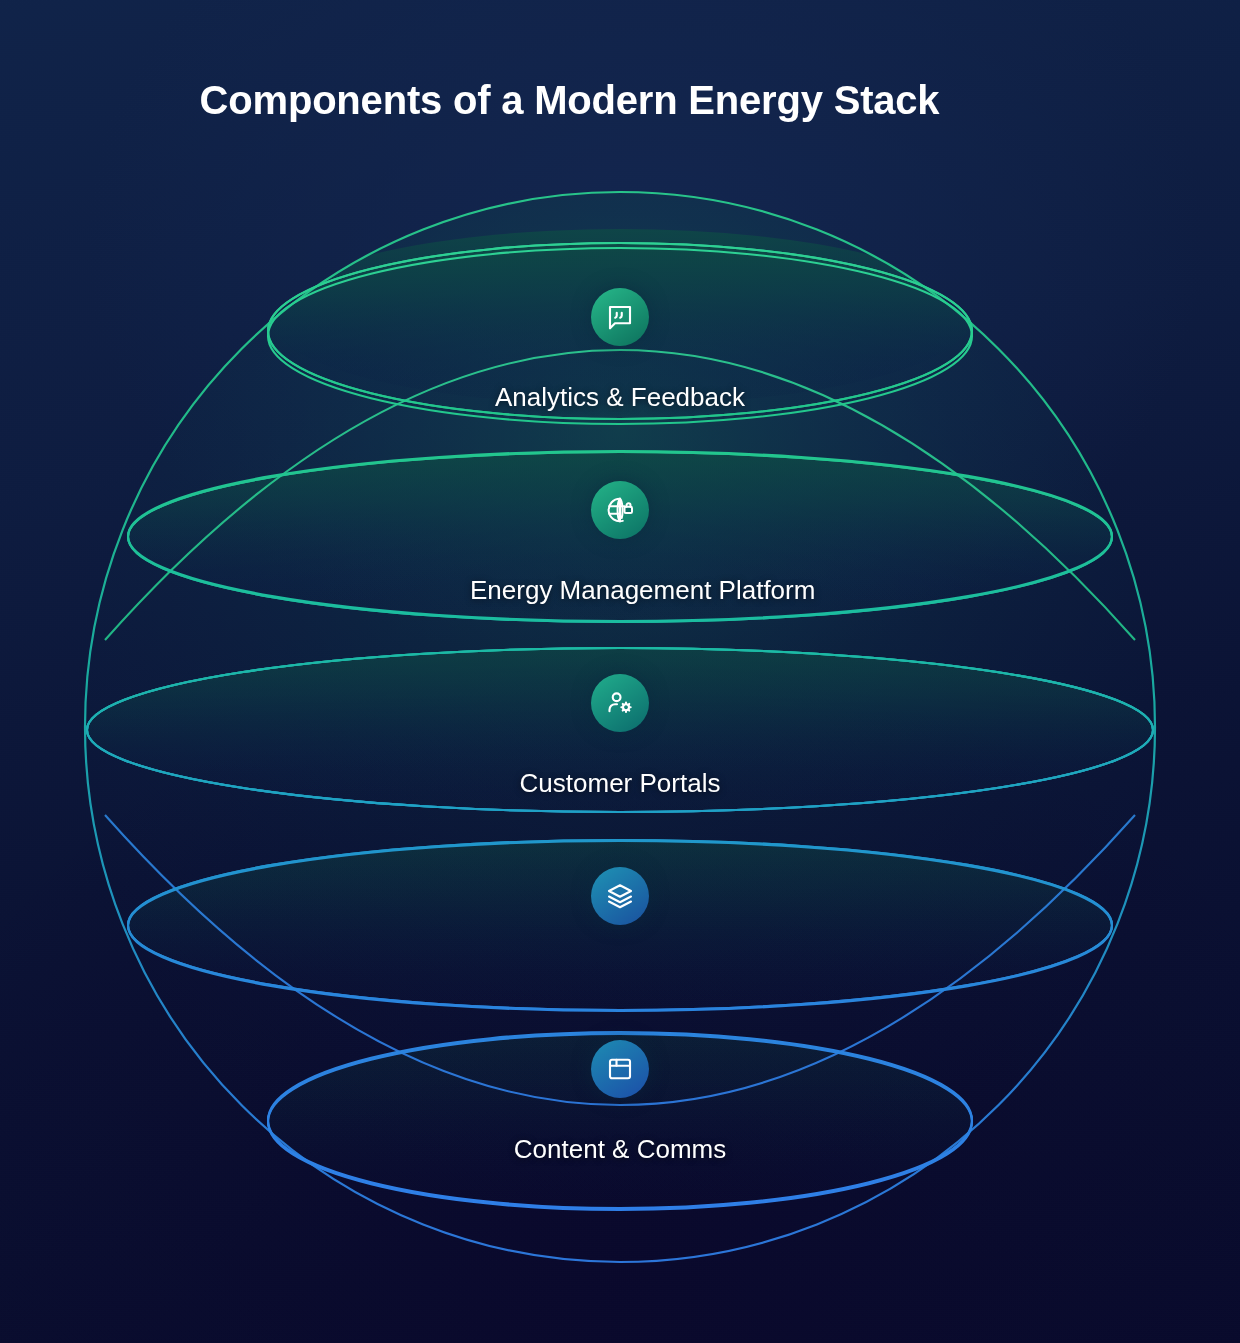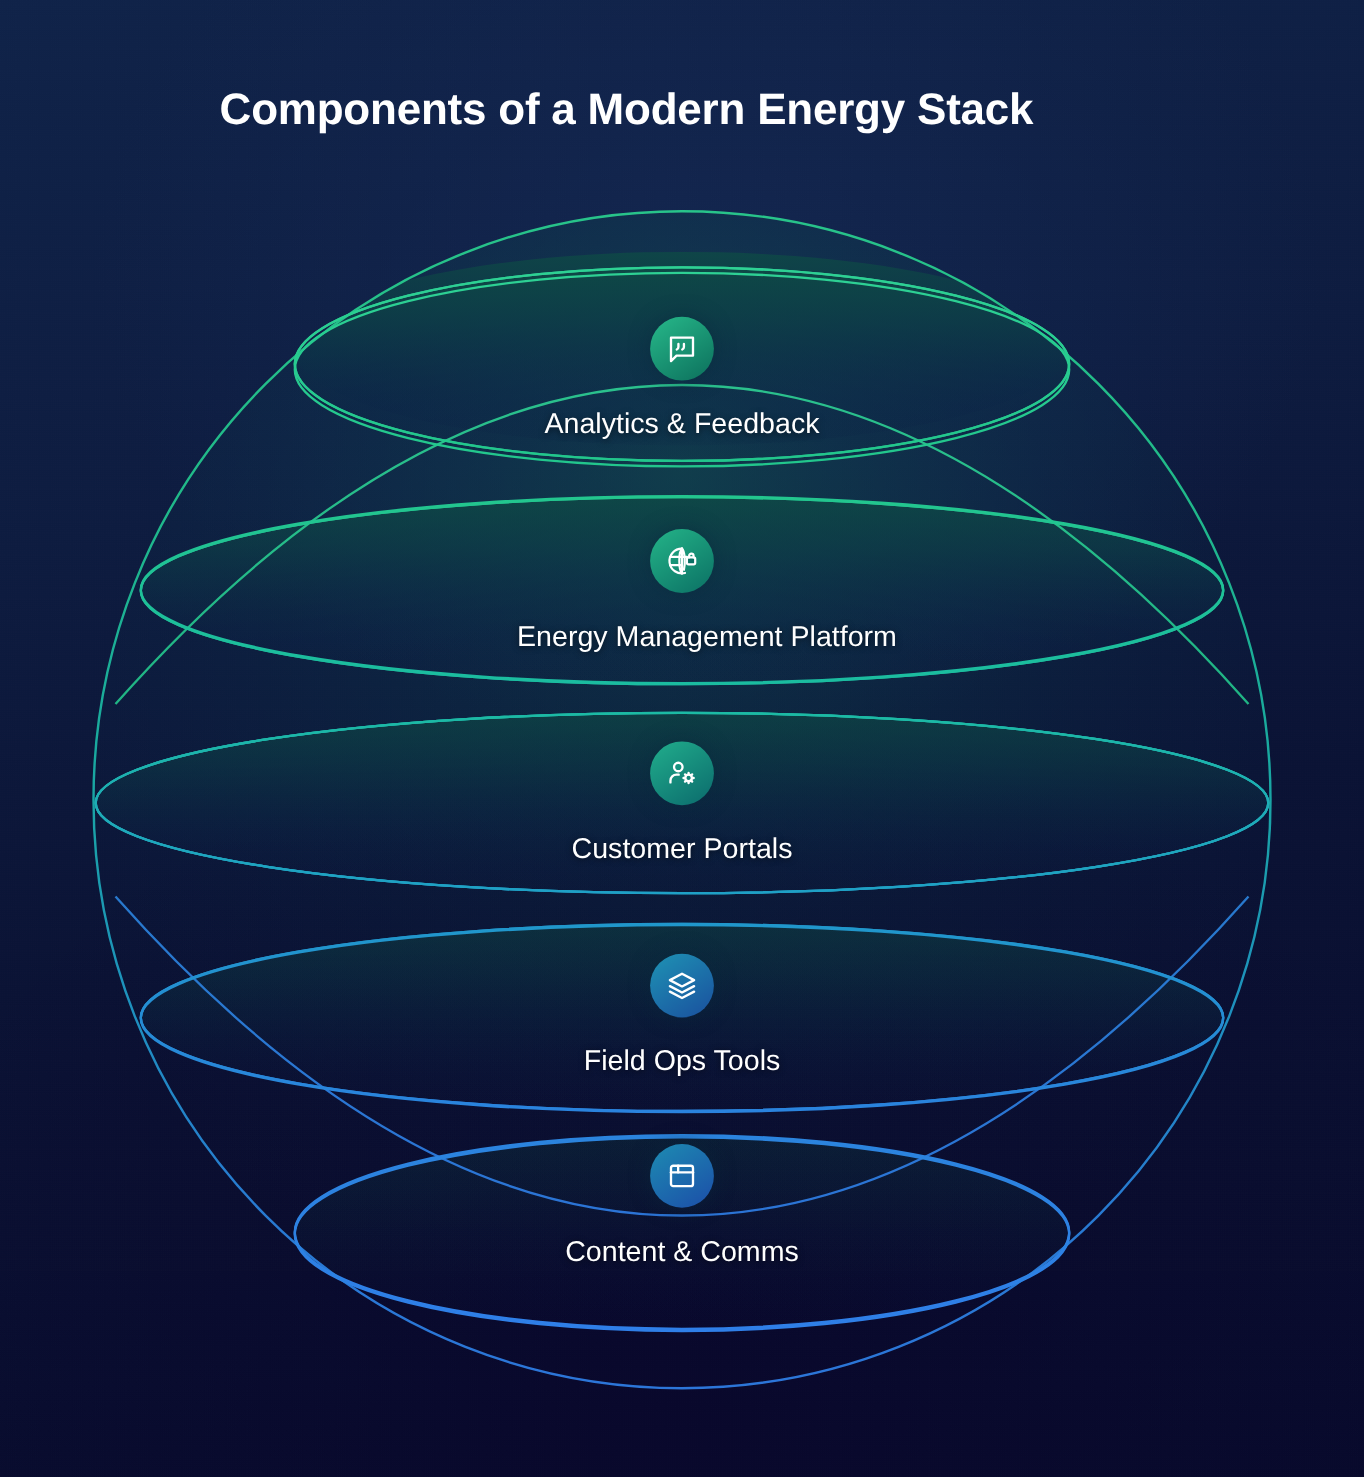--- a/index.html
+++ b/index.html
@@ -71,21 +71,21 @@
     height: 58px;
     border-radius: 50%;
     margin: 0 auto;
     display: flex;
     align-items: center;
     justify-content: center;
     box-shadow: 0 0 18px rgba(10,40,60,.55);
   }
   .node-badge svg { display: block; }
   .node-label {
-    margin-top: 24px;
+    margin-top: 36px;
     color: #ffffff;
     font-size: 26px;
     font-weight: 400;
     white-space: nowrap;
     text-shadow: 0 1px 6px rgba(0,0,0,.55);
   }
 </style>
 </head>
 <body>
 
@@ -258,21 +258,20 @@
   </div>
 
   <div class="node" style="top:867px">
     <div class="node-badge" style="background:linear-gradient(145deg,#1e93b4,#1a4f9e)">
       <svg width="30" height="30" viewBox="0 0 24 24" fill="none" stroke="#ffffff" stroke-width="1.7" stroke-linecap="round" stroke-linejoin="round">
         <path d="M12 3.4 3.2 8 12 12.6 20.8 8z"></path>
         <path d="M3.2 12.4 12 17l8.8-4.6"></path>
         <path d="M3.2 16.4 12 21l8.8-4.6"></path>
       </svg>
     </div>
-    <div class="node-label">Field Ops Tools</div>
   </div>
 
   <div class="node" style="top:1040px">
     <div class="node-badge" style="background:linear-gradient(145deg,#1d8cb2,#1c4da8)">
       <svg width="30" height="30" viewBox="0 0 24 24" fill="none" stroke="#ffffff" stroke-width="1.7" stroke-linecap="round" stroke-linejoin="round">
         <rect x="4" y="4.6" width="16" height="14.8" rx="1.6"></rect>
         <path d="M4 9.4h16"></path>
         <path d="M9.2 4.6v4.8"></path>
       </svg>
     </div>

